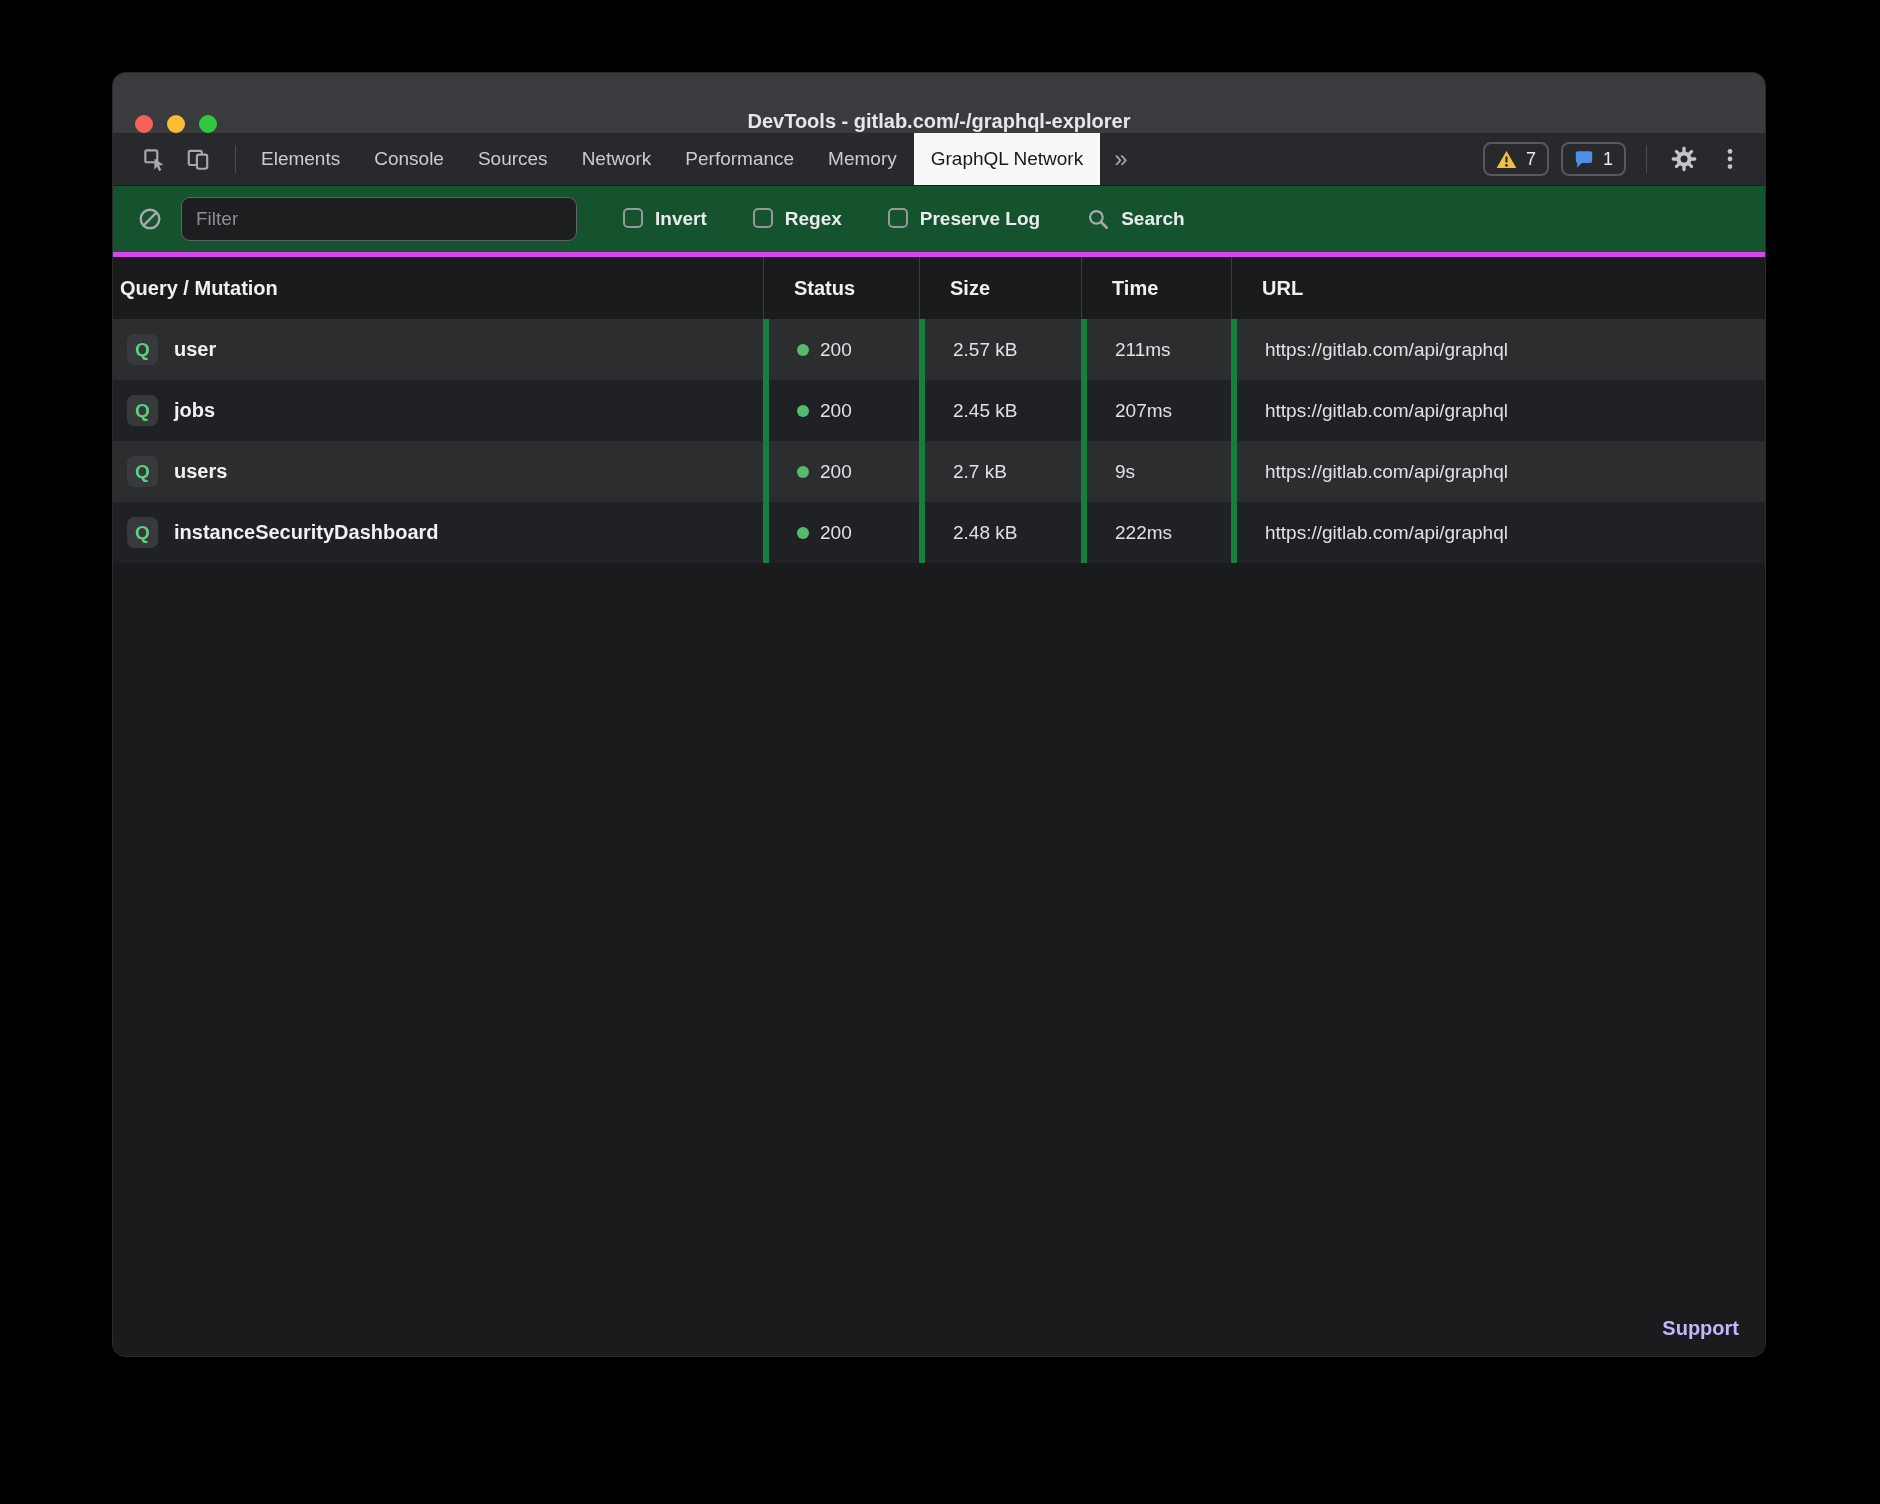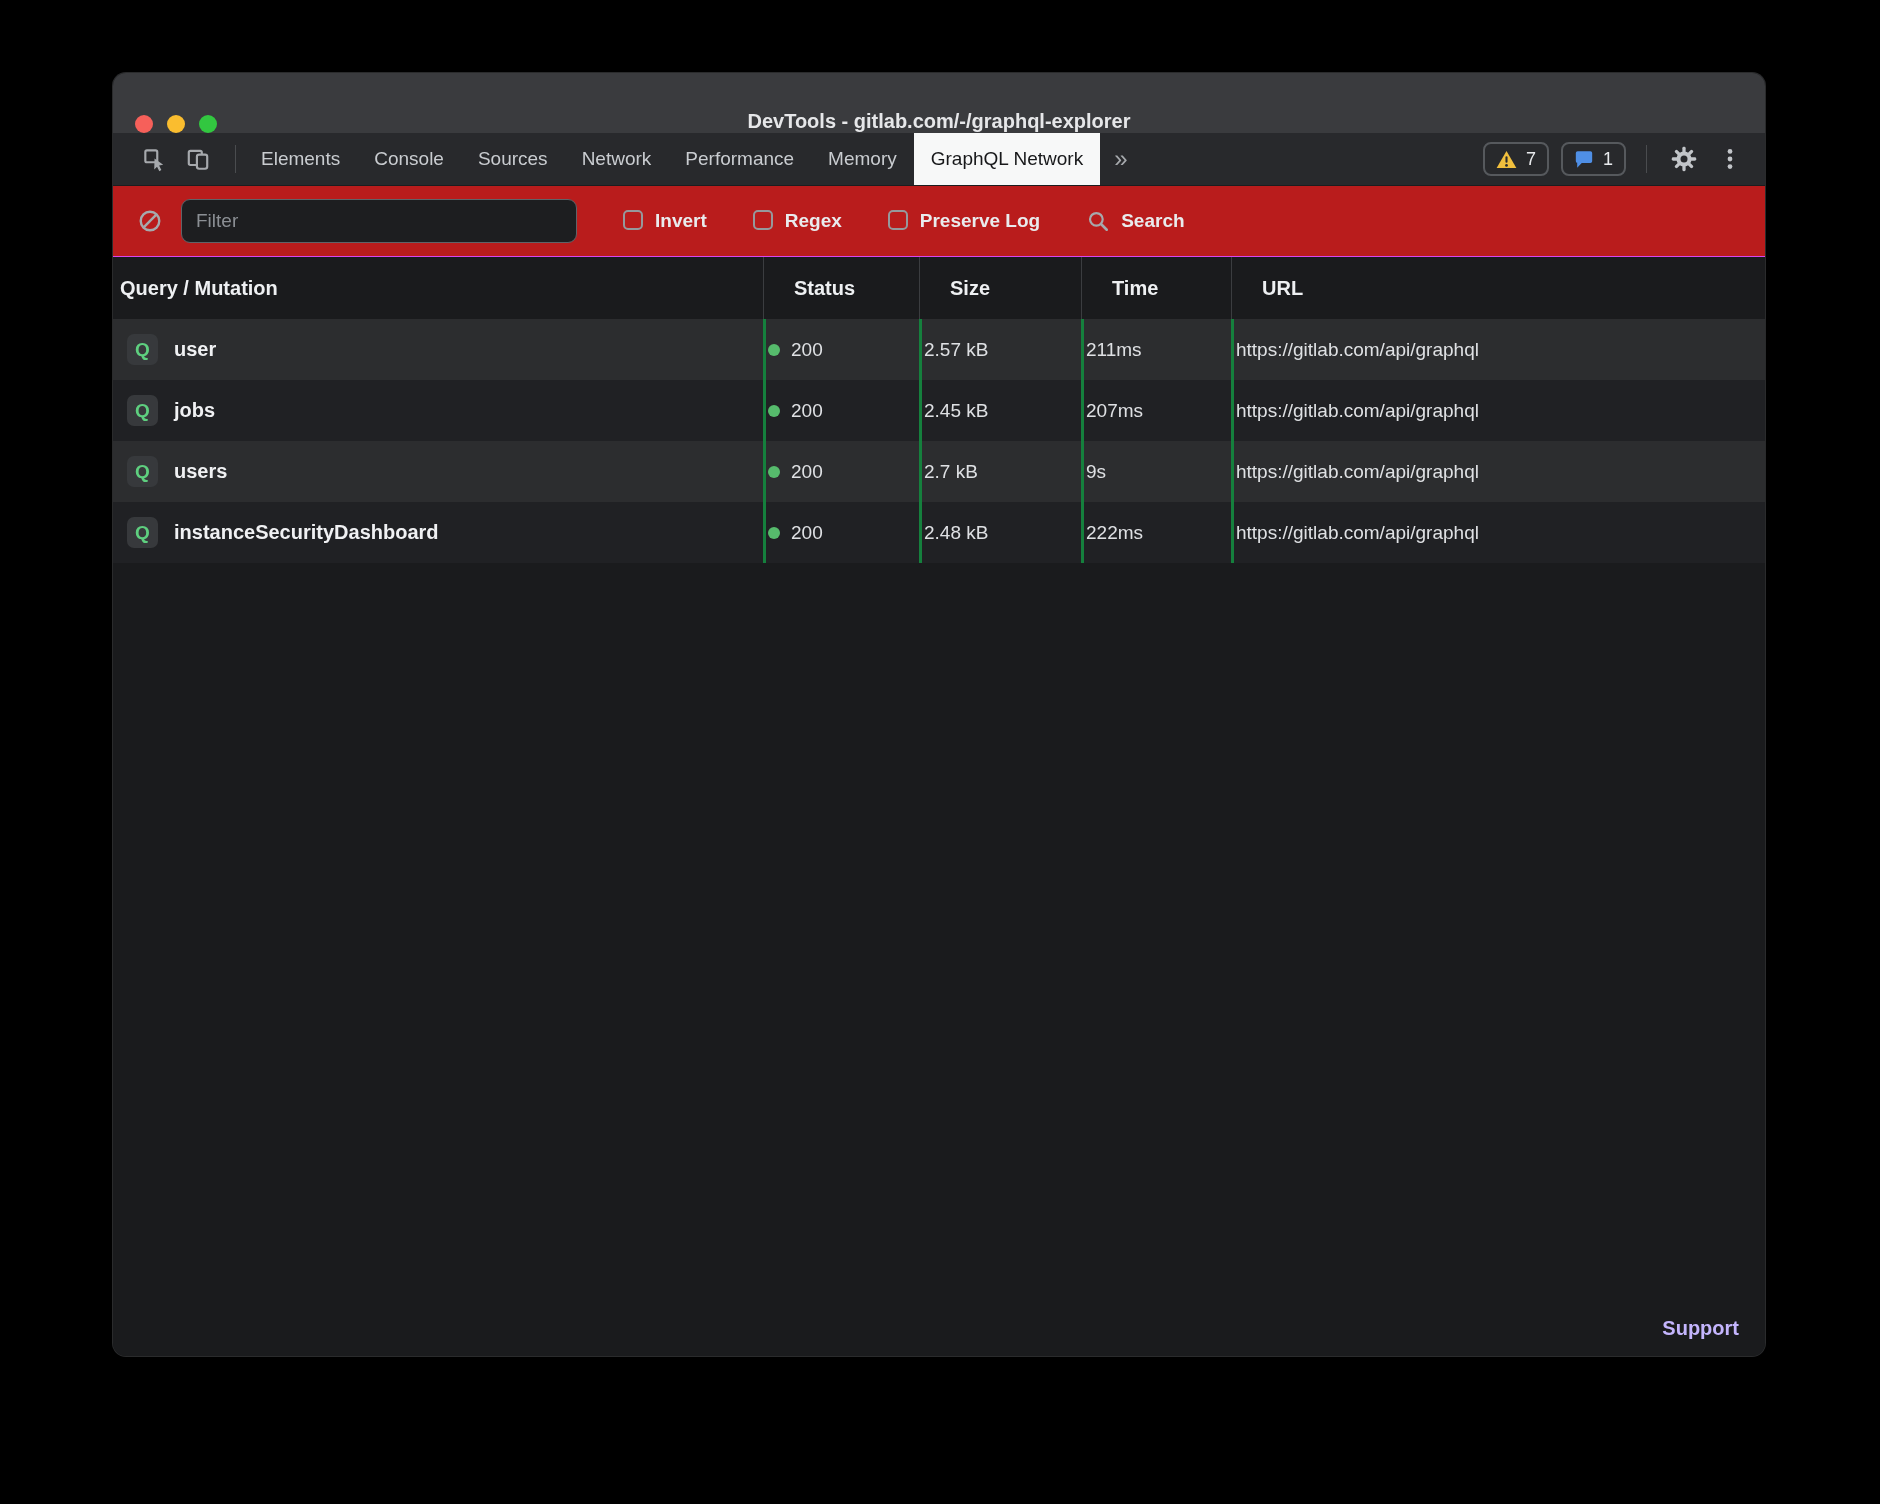--- a/index.html
+++ b/index.html
@@ -63,23 +63,23 @@
   }
   .badge-pill {
     display:flex; align-items:center; gap:9px;
     border:2px solid #56595d; border-radius:8px;
     height:34px; padding:0 11px;
     color:#e8eaed; font-size:18px; cursor:default;
   }
   
   .toolbar {
     flex:0 0 72px;
-    background:#b91c1c;
+    background:#14532d;
     border-top:1px solid #1c1d1f;
-    border-bottom:1px solid #d946ef;
+    border-bottom:5px solid #d946ef;
     display:flex; align-items:center;
   }
   .toolbar .icon-btn { margin-left:20px; }
   .filter-input {
     margin-left:14px;
     width:396px; height:44px;
     background:#1d1e20;
     border:1px solid #606368;
     border-radius:9px;
     color:#e8eaed; font-size:19px;
@@ -110,22 +110,22 @@
     display:flex; align-items:center;
     font-size:20px; font-weight:bold; color:#eef0f2;
     padding-left:30px;
     border-left:1px solid #3b3d40;
   }
   .table-header .cell:first-child { border-left:none; padding-left:7px; }
   .table-row { height:61px; cursor:default; }
   .table-row .cell {
     display:flex; align-items:center;
     font-size:19px; color:#dfe1e4;
-    padding-left:2px;
-    border-left:3px solid #15803d;
+    padding-left:28px;
+    border-left:6px solid #15803d;
     overflow:hidden; white-space:nowrap;
   }
   .table-row .cell:first-child { border-left:none; padding-left:14px; }
   .table-row:nth-of-type(odd)  { background:#2c2d2f; }
   .table-row:nth-of-type(even) { background:#202124; }
   .qbadge {
     width:31px; height:31px; flex:0 0 31px;
     background:#37393c; border-radius:7px;
     display:flex; align-items:center; justify-content:center;
     color:#5ecf7f; font-size:19px; font-weight:bold;

